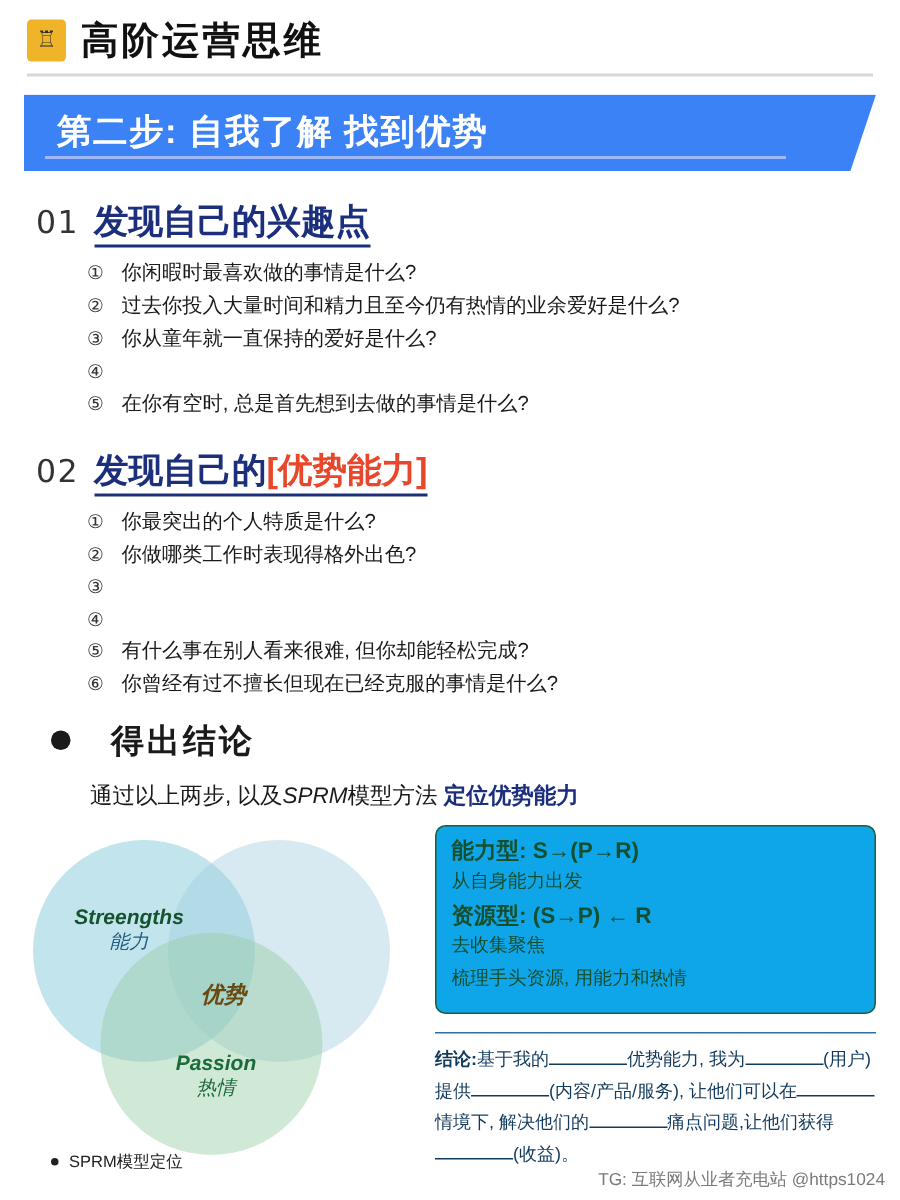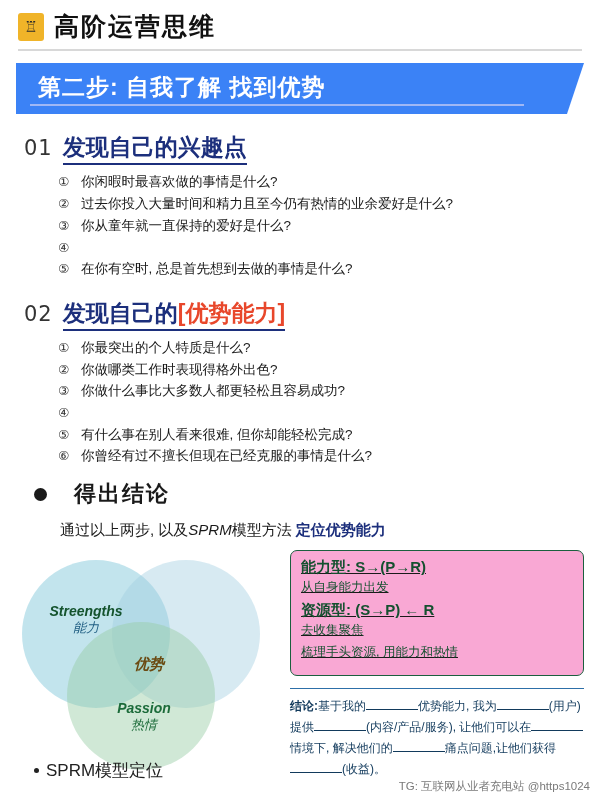--- a/index.html
+++ b/index.html
@@ -198,22 +198,21 @@
 
   .right-col {
     flex: 1;
     padding-left: 6px;
     padding-top: 6px;
   }
   .model-box {
     border: 1.5px solid #1c5f3f;
     border-radius: 7px;
     padding: 7px 10px 9px 10px;
-    background: #f9a8d4;
-    text-decoration: underline;
+    background: #0ea5e9;
   }
   .model-line-main {
     font-size: 15px;
     font-weight: bold;
     color: #14502f;
     margin-bottom: 2px;
   }
   .model-line-sub {
     font-size: 12.5px;
     color: #14502f;
@@ -229,21 +228,21 @@
     color: #123a5c;
   }
   .result-box .kw { font-weight: bold; }
   .blank { border-bottom: 1px solid #123a5c; display: inline-block; min-width: 52px; }
 
   
   .footnote {
     position: absolute;
     left: 34px;
     bottom: 18px;
-    font-size: 17px;
+    font-size: 11px;
     color: #222;
     display: flex;
     align-items: center;
     gap: 7px;
   }
   .footnote .dot {
     width: 5px; height: 5px; border-radius: 50%;
     background: #222; display: inline-block;
   }
   .watermark {
@@ -307,21 +306,20 @@
     <li>
       <span class="circ-num">①</span>
       <span>你最突出的个人特质是什么?</span>
     </li>
     <li>
       <span class="circ-num">②</span>
       <span>你做哪类工作时表现得格外出色?</span>
     </li>
     <li>
       <span class="circ-num">③</span>
-      <span>你做什么事比大多数人都更轻松且容易成功?</span>
     </li>
     <li>
       <span class="circ-num">④</span>
     </li>
     <li>
       <span class="circ-num">⑤</span>
       <span>有什么事在别人看来很难, 但你却能轻松完成?</span>
     </li>
     <li>
       <span class="circ-num">⑥</span>

